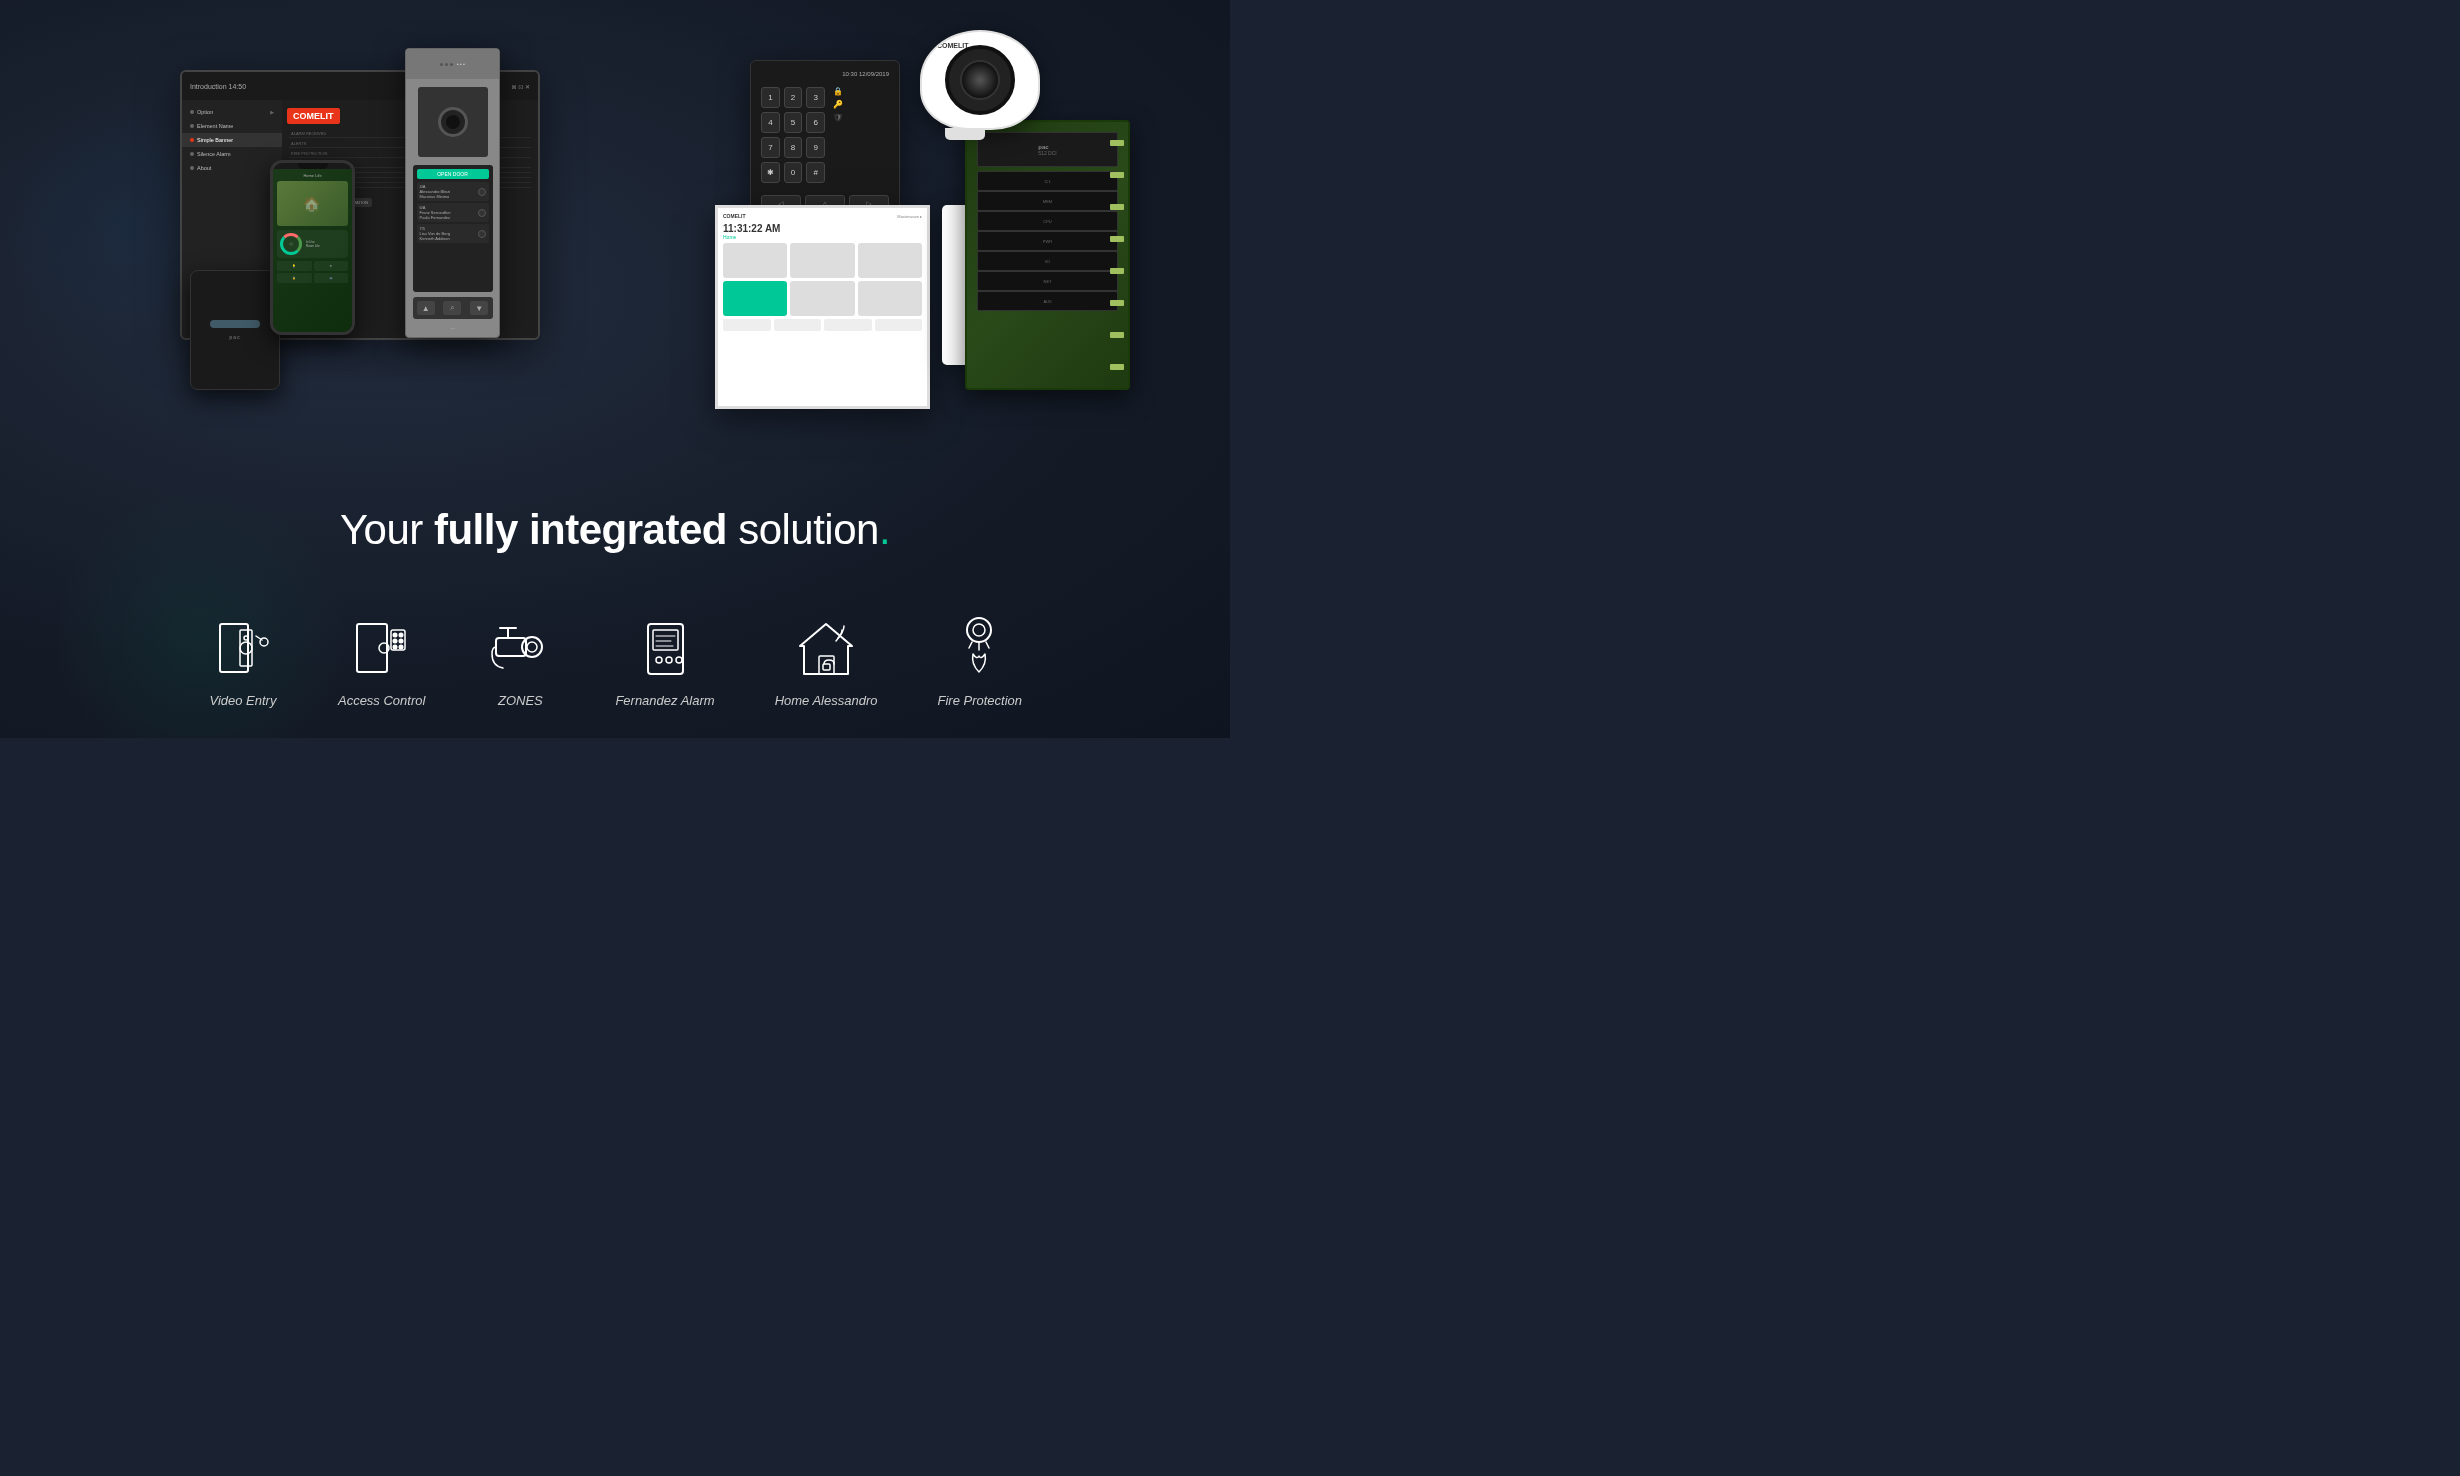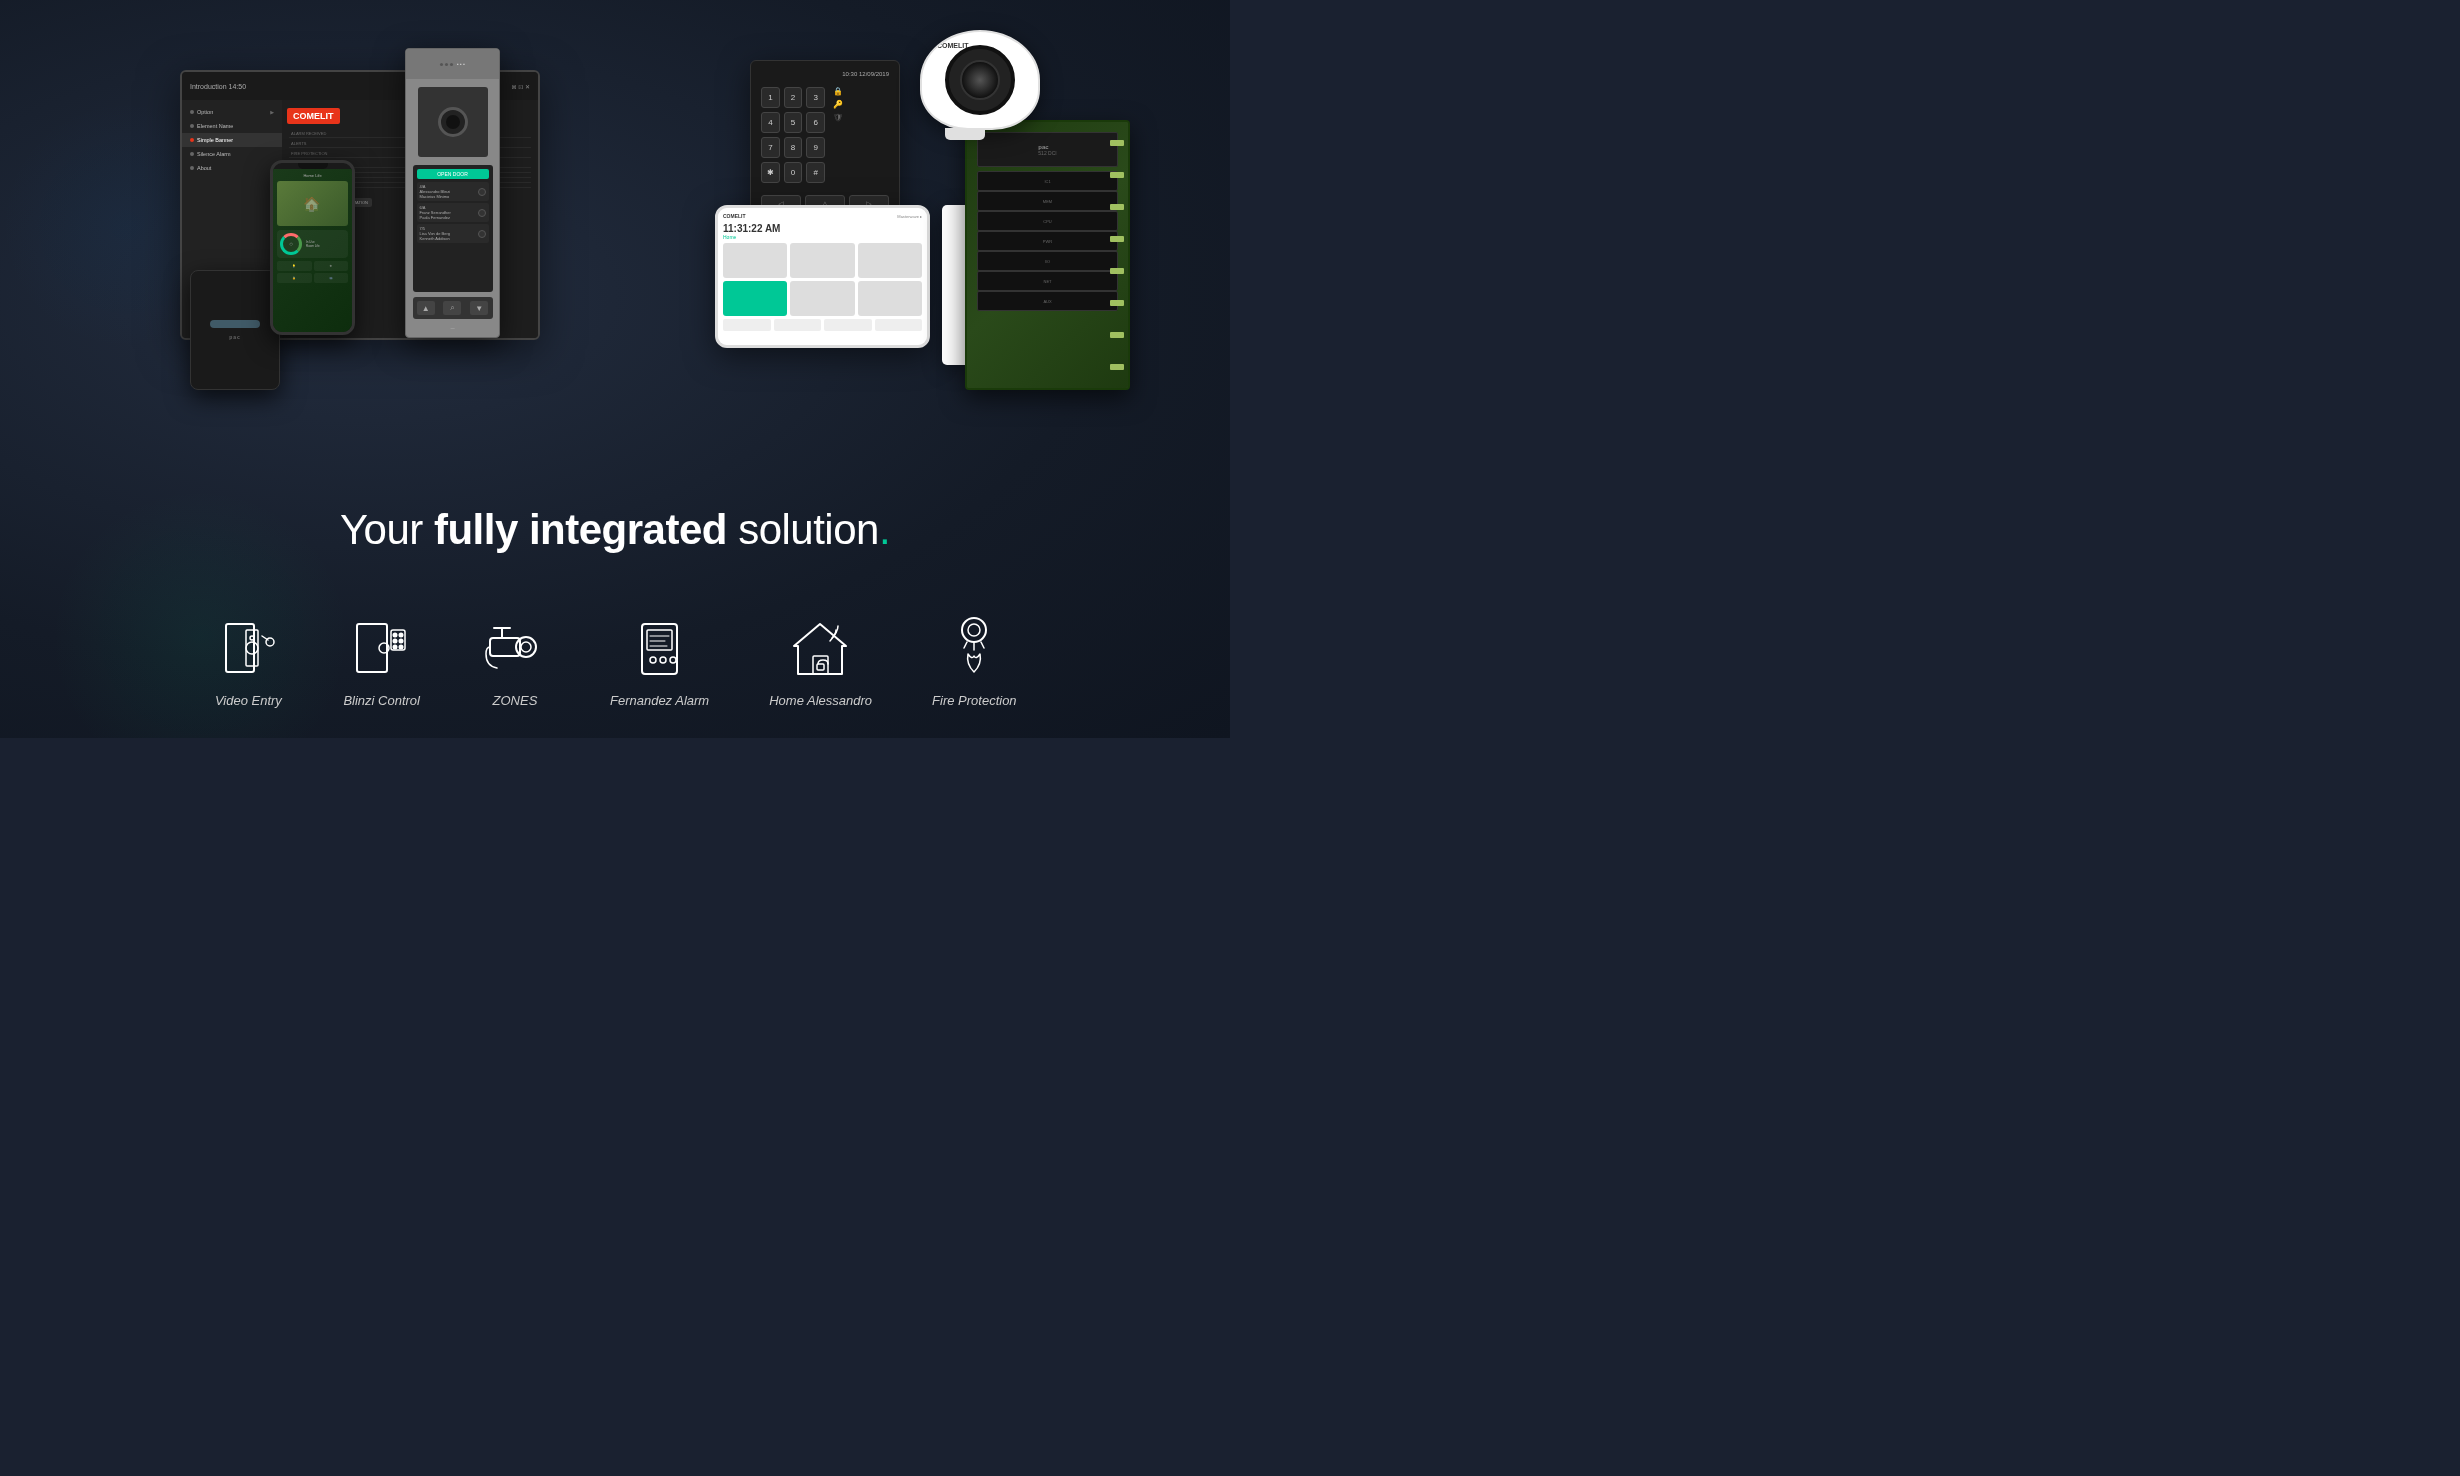--- a/index.html
+++ b/index.html
@@ -381,23 +381,23 @@
       font-size: 7px;
       color: #888;
     }
 
     
     .tablet {
       position: absolute;
       right: 240px;
       top: 185px;
       width: 215px;
-      height: 143px;
+      height: 204px;
       background: #f0f0f0;
-      border-radius: 12px;
+      border-radius: 0;
       border: 3px solid #ddd;
       box-shadow: 0 8px 30px rgba(0,0,0,0.5);
       overflow: hidden;
     }
     .tablet-screen {
       background: #fff;
       height: 100%;
       padding: 5px;
     }
     .tablet-header {
@@ -948,21 +948,21 @@
 
         <rect x="42" y="14" width="14" height="20" rx="2" stroke="white" stroke-width="1.5" fill="none"></rect>
         <circle cx="46" cy="19" r="1.5" fill="white"></circle>
         <circle cx="52" cy="19" r="1.5" fill="white"></circle>
         <circle cx="46" cy="25" r="1.5" fill="white"></circle>
         <circle cx="52" cy="25" r="1.5" fill="white"></circle>
         <circle cx="46" cy="31" r="1.5" fill="white"></circle>
         <circle cx="52" cy="31" r="1.5" fill="white"></circle>
       </svg>
     </div>
-    <span class="service-label">Blinzi Control</span>
+    <span class="service-label">Access Control</span>
   </div>
 
   <div class="service-item">
     <div class="service-icon">
       <svg viewBox="0 0 65 65">
 
         <rect x="8" y="22" width="30" height="18" rx="3" stroke="white" stroke-width="2" fill="none"></rect>
 
         <circle cx="44" cy="31" r="10" stroke="white" stroke-width="2" fill="none"></circle>
         <circle cx="44" cy="31" r="5" stroke="white" stroke-width="1.5" fill="none"></circle>

